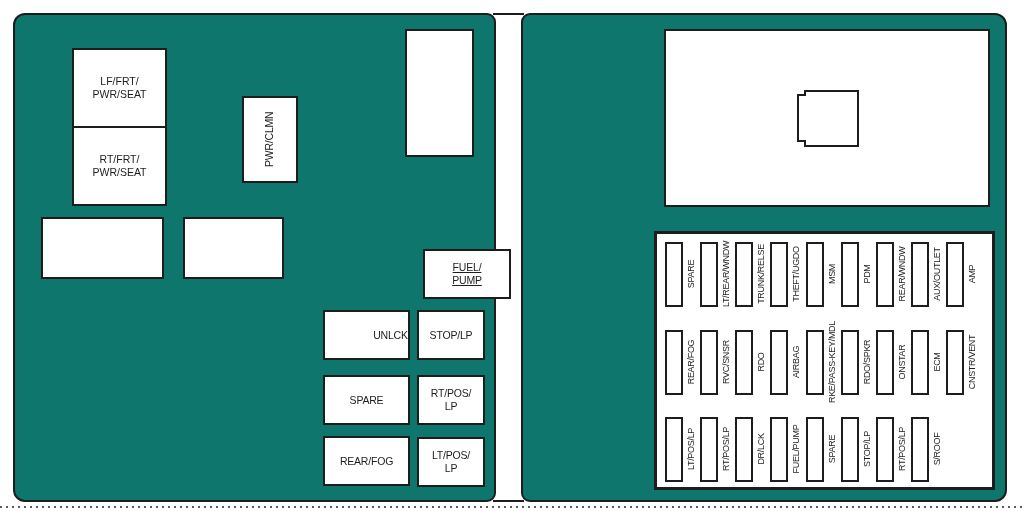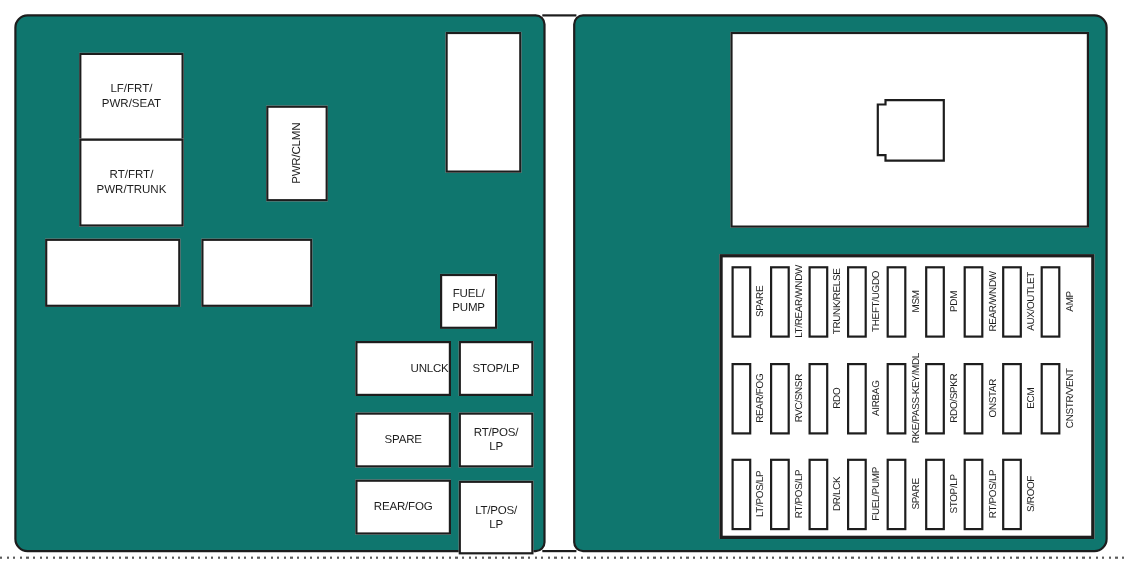--- a/index.html
+++ b/index.html
@@ -53,43 +53,43 @@
 <body>
 
 <div class="stage">
 
   <div class="compartment left">
 
     <div class="stack">
       <div class="cell">LF/FRT/
 PWR/SEAT</div>
       <div class="cell">RT/FRT/
-PWR/TRUNK</div>
+PWR/SEAT</div>
     </div>
 
     <div class="box" style="left:227px; top:81px; width:56px; height:87px;">
       <span class="vtext">PWR/CLMN</span>
     </div>
 
     <div class="box" style="left:390px; top:14px; width:69px; height:128px;"></div>
 
     <div class="box" style="left:26px; top:202px; width:123px; height:62px;"></div>
     <div class="box" style="left:168px; top:202px; width:101px; height:62px;"></div>
 
 
     <div class="box" style="left:308px; top:295px; width:87px; height:50px;padding-left:48px;">UNLCK</div>
     <div class="box" style="left:308px; top:360px; width:87px; height:50px;">SPARE</div>
     <div class="box" style="left:308px; top:421px; width:87px; height:50px;">REAR/FOG</div>
 
-    <div class="box" style="left:385px; top:234px; width:52px; height:50px;">FUEL/
+    <div class="box" style="left:408px; top:234px; width:88px; height:50px;text-decoration:underline;">FUEL/
 PUMP</div>
     <div class="box" style="left:402px; top:295px; width:68px; height:50px;">STOP/LP</div>
     <div class="box" style="left:402px; top:360px; width:68px; height:50px;">RT/POS/
 LP</div>
-    <div class="box" style="left:402px; top:422px; width:68px; height:67px;">LT/POS/
+    <div class="box" style="left:402px; top:422px; width:68px; height:50px;">LT/POS/
 LP</div>
   </div>
 
   <div class="compartment right"></div>
 
   <div class="big-rect"></div>
 
   <svg class="connector-svg" width="75" height="68" viewBox="0 0 75 68">
     <polygon points="15,6 68,6 68,61 15,61 15,56 8,56 8,10 15,10" fill="#ffffff" stroke="#1d1d1d" stroke-width="2"></polygon>
   </svg>

